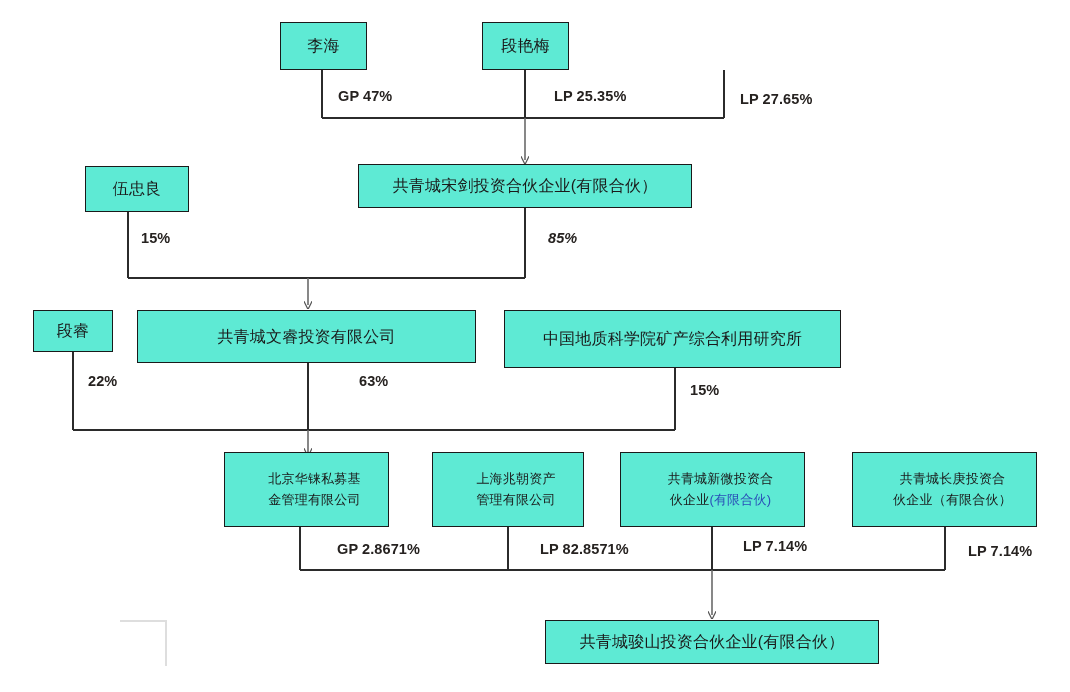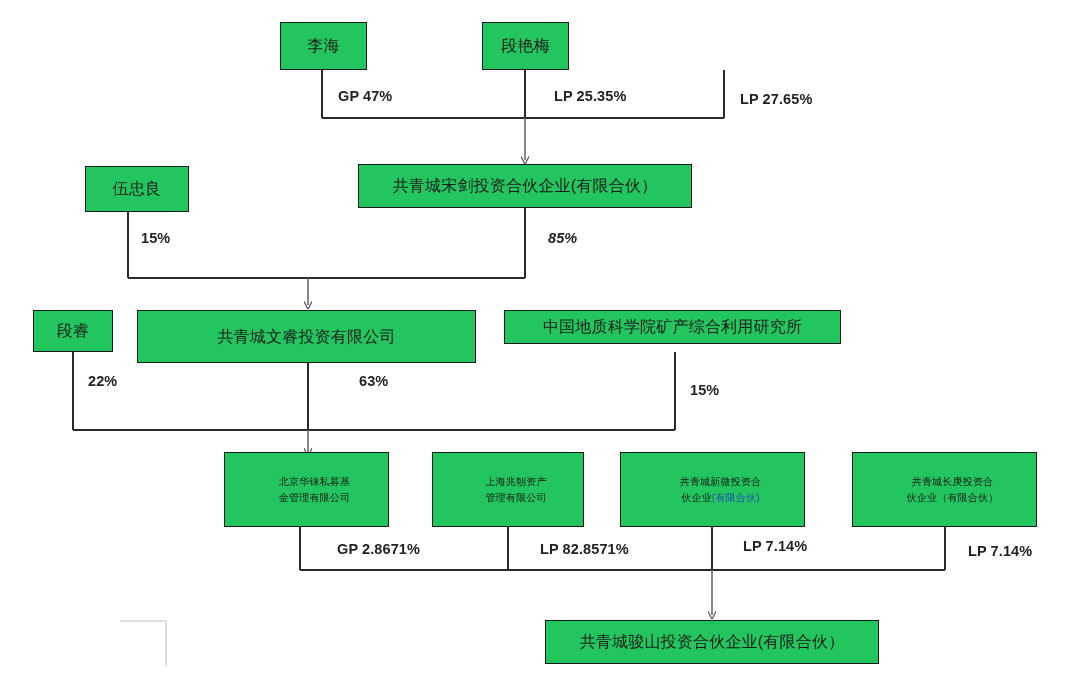--- a/index.html
+++ b/index.html
@@ -22,38 +22,38 @@
     position: absolute;
     left: 0;
     top: 0;
     width: 1070px;
     height: 692px;
   }
   .node {
     position: absolute;
     box-sizing: border-box;
     border: 1px solid #1a1a1a;
-    background: #22c55e;
+    background: #5eead4;
     display: flex;
     align-items: center;
     justify-content: center;
     text-align: center;
     color: #1a1a1a;
     font-size: 16px;
     line-height: 1.45;
     letter-spacing: 0.2px;
     z-index: 5;
   }
   .node-inner {
     padding: 0 6px;
     width: 100%;
     white-space: pre-line;
   }
   .node.two-line {
-    font-size: 10px;
+    font-size: 13px;
     line-height: 1.55;
     padding-left: 16px;
   }
   .edge-label {
     position: absolute;
     color: #262220;
     font-size: 14.5px;
     font-weight: 600;
     letter-spacing: 0.1px;
     white-space: nowrap;
@@ -146,21 +146,21 @@
   <div class="edge-label" style="left:548px; top:230px;font-style:italic;">85%</div>
 
   <div class="node" style="left:33px; top:310px; width:80px; height:42px;">
     <span class="node-inner">段睿</span>
   </div>
 
   <div class="node" style="left:137px; top:310px; width:339px; height:53px;">
     <span class="node-inner">共青城文睿投资有限公司</span>
   </div>
 
-  <div class="node" style="left:504px; top:310px; width:337px; height:34px;">
+  <div class="node" style="left:504px; top:310px; width:337px; height:58px;">
     <span class="node-inner">中国地质科学院矿产综合利用研究所</span>
   </div>
 
   <div class="edge-label" style="left:88px; top:373px;">22%</div>
   <div class="edge-label" style="left:359px; top:373px;">63%</div>
   <div class="edge-label" style="left:690px; top:382px;">15%</div>
 
   <div class="node two-line" style="left:224px; top:452px; width:165px; height:75px;">
     <span class="node-inner">北京华铼私募基
 金管理有限公司</span>

